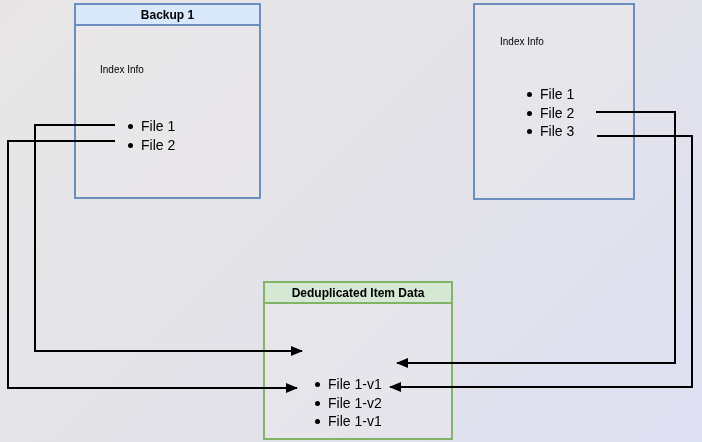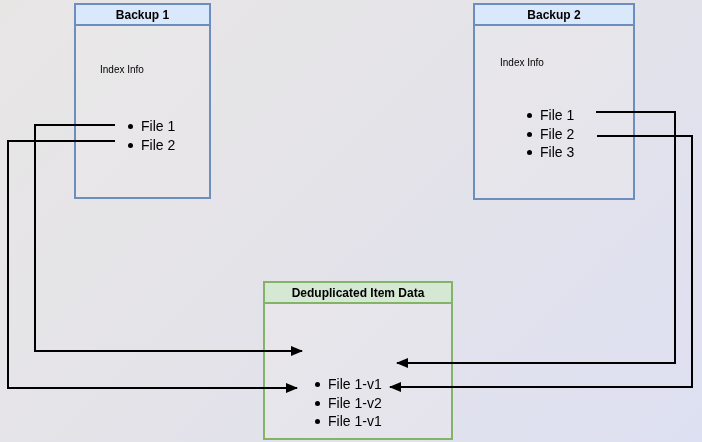--- a/index.html
+++ b/index.html
@@ -14,21 +14,21 @@
     background: linear-gradient(135deg, #e8e6e5 0%, #e4e3e9 48%, #dde0f2 100%);
     font-family: "Liberation Sans", sans-serif;
     color: #000;
   }
   .box {
     position: absolute;
     border: 2px solid #666;
     background: rgba(234,233,235,0.45);
     box-sizing: border-box;
   }
-  #backup1-box { left: 74px;  top: 3px;   width: 137px; height: 196px; }
+  #backup1-box { left: 74px;  top: 3px;   width: 187px; height: 196px; }
   #backup2-box { left: 473px; top: 3px;   width: 162px; height: 197px; }
   #dedup-box   { left: 263px; top: 281px; width: 190px; height: 159px; }
 
   .box-header {
     height: 19px;
     border-bottom: 2px solid;
     display: flex;
     align-items: center;
     justify-content: center;
     font-size: 12px;
@@ -96,23 +96,20 @@
     <div class="box-body">
       <div class="subtitle">Index Info</div>
       <ul class="file-list">
           <li>File 1</li>
           <li>File 2</li>
         </ul>
     </div>
   </div>
 
   <div class="box" id="backup2-box" style="border-color: rgb(108, 142, 191);">
-    <div class="box-header" style="background: rgb(218, 232, 252); border-color: rgb(108, 142, 191);">
-      <span>Backup 2</span>
-    </div>
     <div class="box-body">
       <div class="subtitle">Index Info</div>
       <ul class="file-list">
           <li>File 1</li>
           <li>File 2</li>
           <li>File 3</li>
         </ul>
     </div>
   </div>
 

